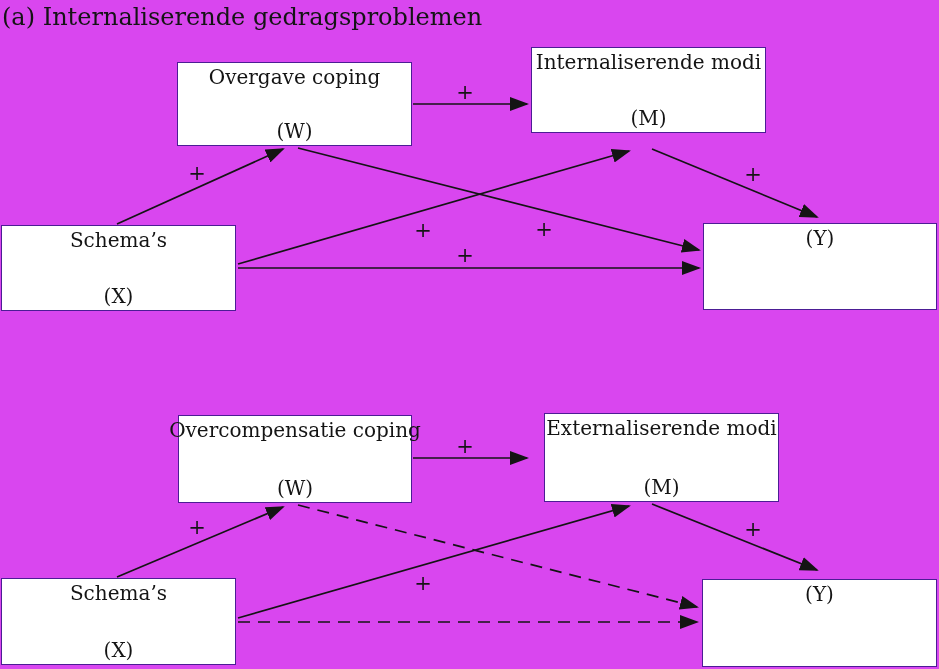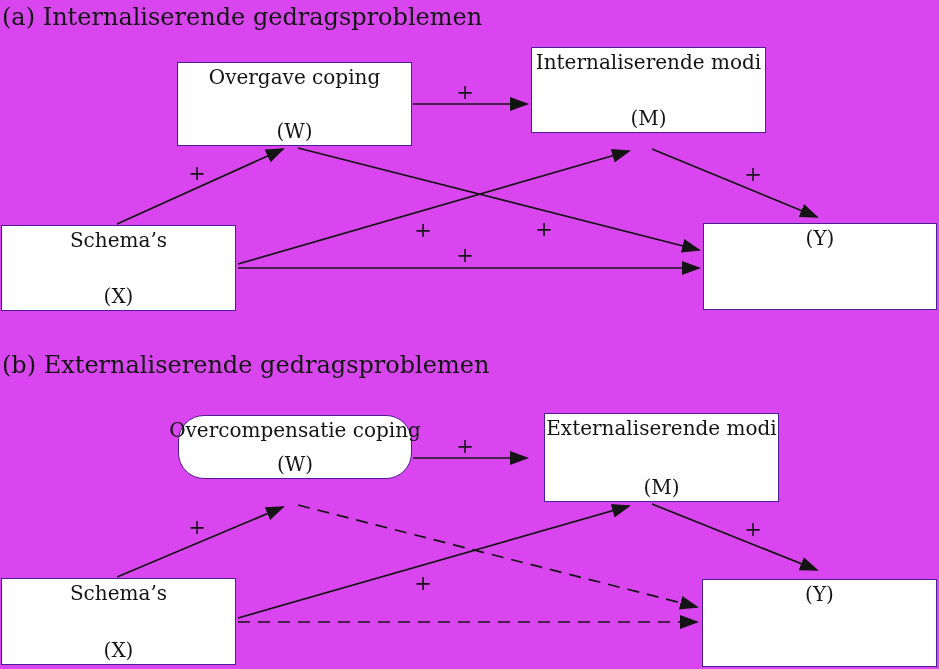--- a/index.html
+++ b/index.html
@@ -103,23 +103,22 @@
     <span class="node-symbol">(Y)</span>
   </div>
 
   <span class="path-sign" style="left:197px; top:173px;">+</span>
   <span class="path-sign" style="left:465px; top:92px;">+</span>
   <span class="path-sign" style="left:423px; top:230px;">+</span>
   <span class="path-sign" style="left:544px; top:229px;">+</span>
   <span class="path-sign" style="left:753px; top:174px;">+</span>
   <span class="path-sign" style="left:465px; top:255px;">+</span>
 
-  <div class="panel-title" style="left:2px; top:352px;">(b) Externaliserende gedragsproblemen</div>
 
-  <div class="node-box" style="left:178px; top:415px; width:234px; height:64px;border-radius:26px;">
+  <div class="node-box" style="left:178px; top:415px; width:234px; height:88px;">
     <span class="node-label">Overcompensatie coping</span>
     <span class="node-symbol">(W)</span>
   </div>
 
   <div class="node-box" style="left:544px; top:413px; width:235px; height:89px;">
     <span class="node-label">Externaliserende modi</span>
     <span class="node-symbol">(M)</span>
   </div>
 
   <div class="node-box" style="left:1px; top:578px; width:235px; height:87px;">

